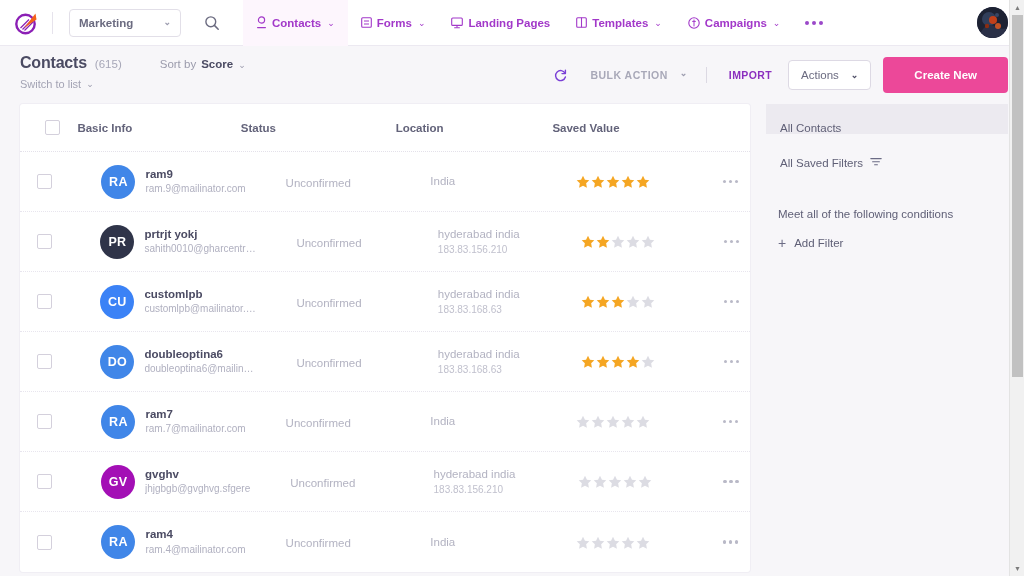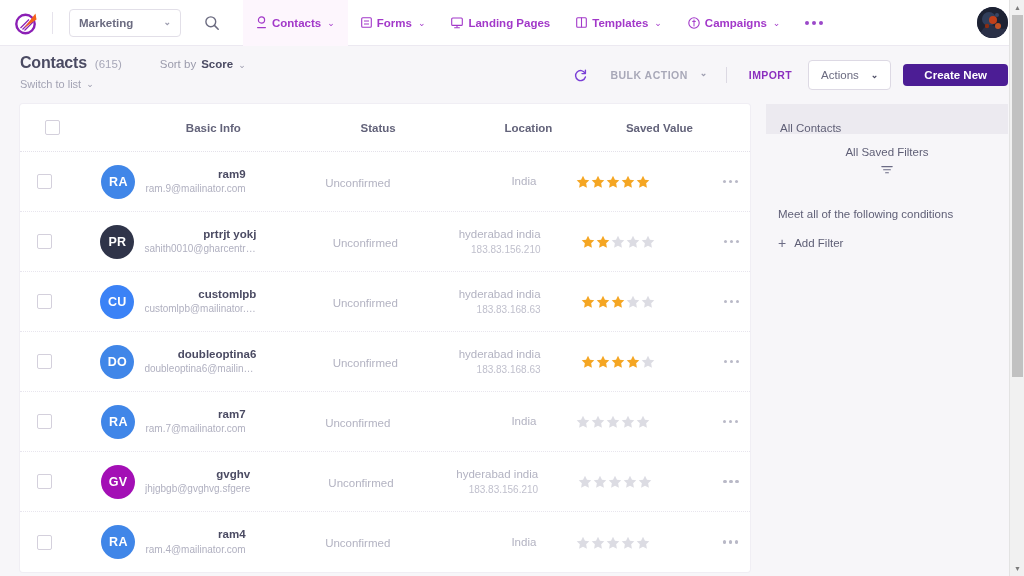--- a/index.html
+++ b/index.html
@@ -99,34 +99,33 @@
   }
   .actions-btn {
     height: 30px; min-width: 76px;
     border: 1px solid #ddd9e4; border-radius: 4px; background: #fff;
     display: flex; align-items: center; justify-content: center; gap: 12px;
     padding: 0 12px; font-size: 11.5px; color: #6b6b80;
     cursor: pointer; margin-right: 12px;
   }
   .actions-btn .chev { color: #4b4b63; font-weight: 700; }
   .create-btn {
-    height: 22px; border-radius: 4px; background: #4c1d95;
+    height: 36px; border-radius: 4px; background: #ec4899;
     color: #fff; font-size: 11.5px; font-weight: 600;
     display: flex; align-items: center; justify-content: center;
-    padding: 0 21px; cursor: pointer; border: none;
+    padding: 0 31px; cursor: pointer; border: none;
   }
 
   
   .main { display: flex; padding: 0 16px 0 20px; gap: 16px; }
 
   .table-card {
     width: 730px; background: #fff;
     border-radius: 3px; overflow: hidden;
     box-shadow: 0 0 0 1px #f0eef4;
-    text-align: right;
   }
   .thead {
     display: flex; align-items: center; height: 48px;
     padding: 0 0 0 8px;
     border-bottom: 1px dotted #e4e1ea;
   }
   .th { font-size: 11.5px; color: #63637a; font-weight: 600; }
   .col-check { width: 52px; display: flex; justify-content: center; align-items: center; }
   .col-basic { width: 172px; }
   .col-status { width: 163px; }
@@ -180,21 +179,21 @@
   }
   .side-item-active {
     background: #eceaf0; height: 30px;
     display: flex; align-items: flex-end;
     padding: 0 14px; font-size: 11.5px; color: #5f5f76;
     cursor: pointer;
   }
   .side-saved {
     height: 34px; display: flex; align-items: center; gap: 7px;
     padding: 0 14px; margin-top: 12px;
-    font-size: 11.5px; color: #5f5f76; cursor: pointer; flex-direction: column;
+    font-size: 11.5px; color: #5f5f76; cursor: pointer;
   }
   .side-cond {
     padding: 0 12px; margin-top: 28px;
     font-size: 11.5px; color: #5f5f76;
   }
   .side-addfilter {
     display: flex; align-items: center; gap: 8px;
     padding: 0 12px; margin-top: 16px;
     font-size: 11.5px; color: #5f5f76; cursor: pointer;
   }

